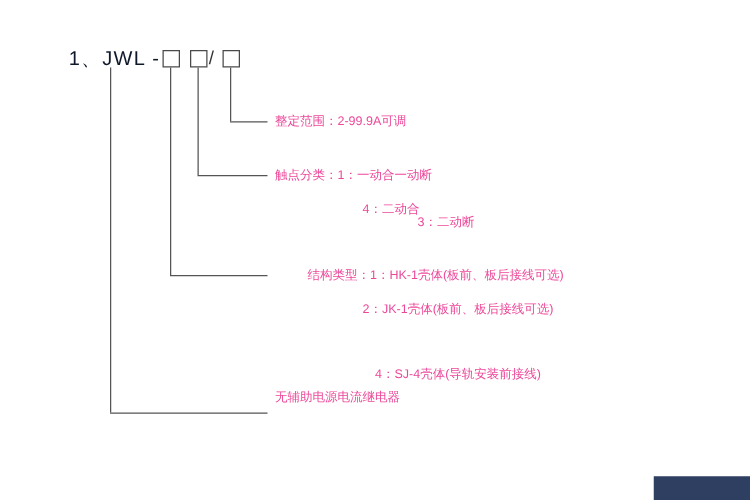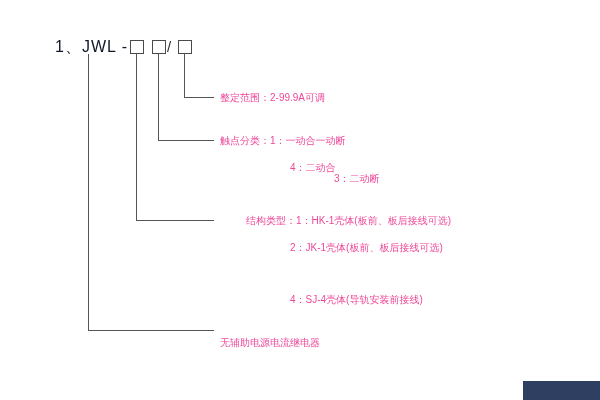--- a/index.html
+++ b/index.html
@@ -47,19 +47,19 @@
   <div class="hline" style="left:88px;top:330px;width:126px;"></div>
 
   <div class="txt" style="left:220px;top:89px;">整定范围：2-99.9A可调</div>
 
   <div class="txt" style="left:220px;top:132px;">触点分类：1：一动合一动断</div>
   <div class="txt" style="left:290px;top:159px;">4：二动合</div>
   <div class="txt" style="left:290px;top:170px;margin-left:44px;">3：二动断</div>
 
   <div class="txt" style="left:220px;top:212px;margin-left:26px;">结构类型：1：HK-1壳体(板前、板后接线可选)</div>
   <div class="txt" style="left:290px;top:239px;text-align:right;">2：JK-1壳体(板前、板后接线可选)</div>
-  <div class="txt" style="left:290px;top:291px;text-align:right;">4：SJ-4壳体(导轨安装前接线)</div>
+  <div class="txt" style="left:300px;top:291px;text-align:right;">4：SJ-4壳体(导轨安装前接线)</div>
 
-  <div class="txt" style="left:220px;top:334px;">无辅助电源电流继电器</div>
+  <div class="txt" style="left:220px;top:310px;">无辅助电源电流继电器</div>
 
   <div style="position:absolute;left:523px;top:381px;width:77px;height:19px;background:#2f3f62;"></div>
 
 </div>
 
 </body></html>

